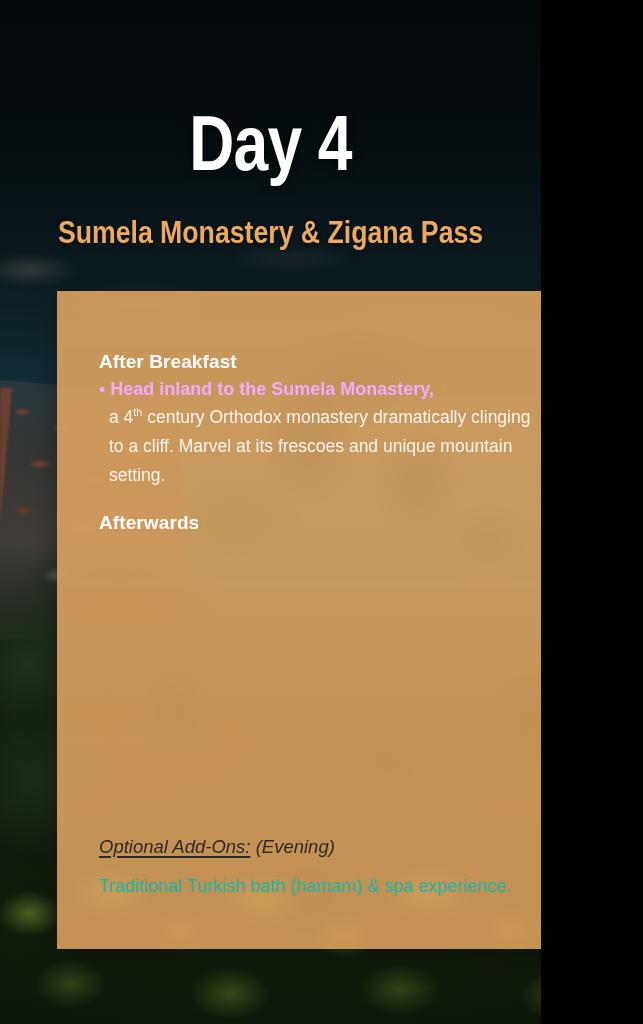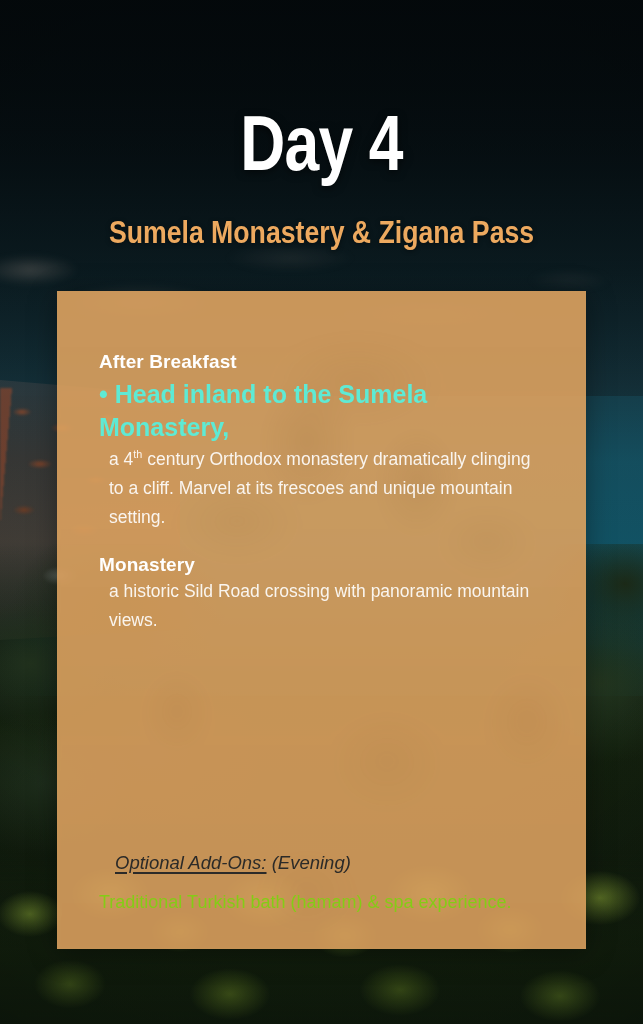--- a/index.html
+++ b/index.html
@@ -2,21 +2,21 @@
 <html><head>
 <meta charset="utf-8">
 <style>
   html, body {
     margin: 0;
     padding: 0;
     background: #000;
   }
   .slide {
     position: relative;
-    width: 643px;
+    width: 541px;
     height: 1024px;
     overflow: hidden;
     font-family: "Liberation Sans", sans-serif;
   }
 
   
   .bg {
     position: absolute;
     inset: 0;
     background: #0a1418;
@@ -205,22 +205,22 @@
   .sec-head {
     font-family: "Liberation Sans Narrow", "Liberation Sans", sans-serif;
     font-weight: bold;
     font-size: 19px;
     color: #ffffff;
     letter-spacing: 0.1px;
     margin: 0;
   }
   .bullet {
     font-weight: bold;
-    font-size: 25px;
-    color: #5eead4;
+    font-size: 18px;
+    color: #f0abfc;
     margin: 5px 0 0 0;
     line-height: 1.32;
   }
   .detail {
     font-size: 17.5px;
     color: rgba(255,255,255,0.90);
     line-height: 1.66;
     margin: 1px 16px 0 10px;
     font-weight: normal;
   }
@@ -235,31 +235,31 @@
   .footer {
     position: absolute;
     left: 42px;
     right: 30px;
     top: 544px;
   }
   .addons {
     font-size: 18.5px;
     font-style: italic;
     color: #2b2a28;
-    margin: 16px;
+    margin: 0;
     line-height: 1.3;
   }
   .addons .u {
     text-decoration: underline;
     text-decoration-thickness: 1.5px;
     text-underline-offset: 3px;
   }
   .addons-note {
     font-size: 18px;
-    color: #84cc16;
+    color: #14b8a6;
     margin: 16px 0 0 0;
     line-height: 1.3;
   }
 </style>
 </head>
 <body>
 
 <div class="slide">
 
   <div class="bg">
@@ -281,22 +281,21 @@
     <div class="card-ghost"></div>
 
     <div class="card-inner">
 
       <p class="sec-head">After Breakfast</p>
       <p class="bullet">• Head inland to the Sumela Monastery,</p>
       <p class="detail"><span>a 4</span><sup>th</sup><span> century Orthodox monastery dramatically clinging to a cliff. Marvel at its frescoes and unique mountain setting.</span></p>
 
       <div class="gap-afterwards"></div>
 
-      <p class="sec-head">Monastery</p>
-      <p class="detail">a historic Sild Road crossing with panoramic mountain views.</p>
+      <p class="sec-head">Afterwards</p>
 
       <div class="gap-overnight"></div>
 
     </div>
 
     <div class="footer">
       <p class="addons"><span class="u">Optional Add-Ons:</span><span> (Evening)</span></p>
       <p class="addons-note">Traditional Turkish bath (hamam) &amp; spa experience.</p>
     </div>
   </div>

